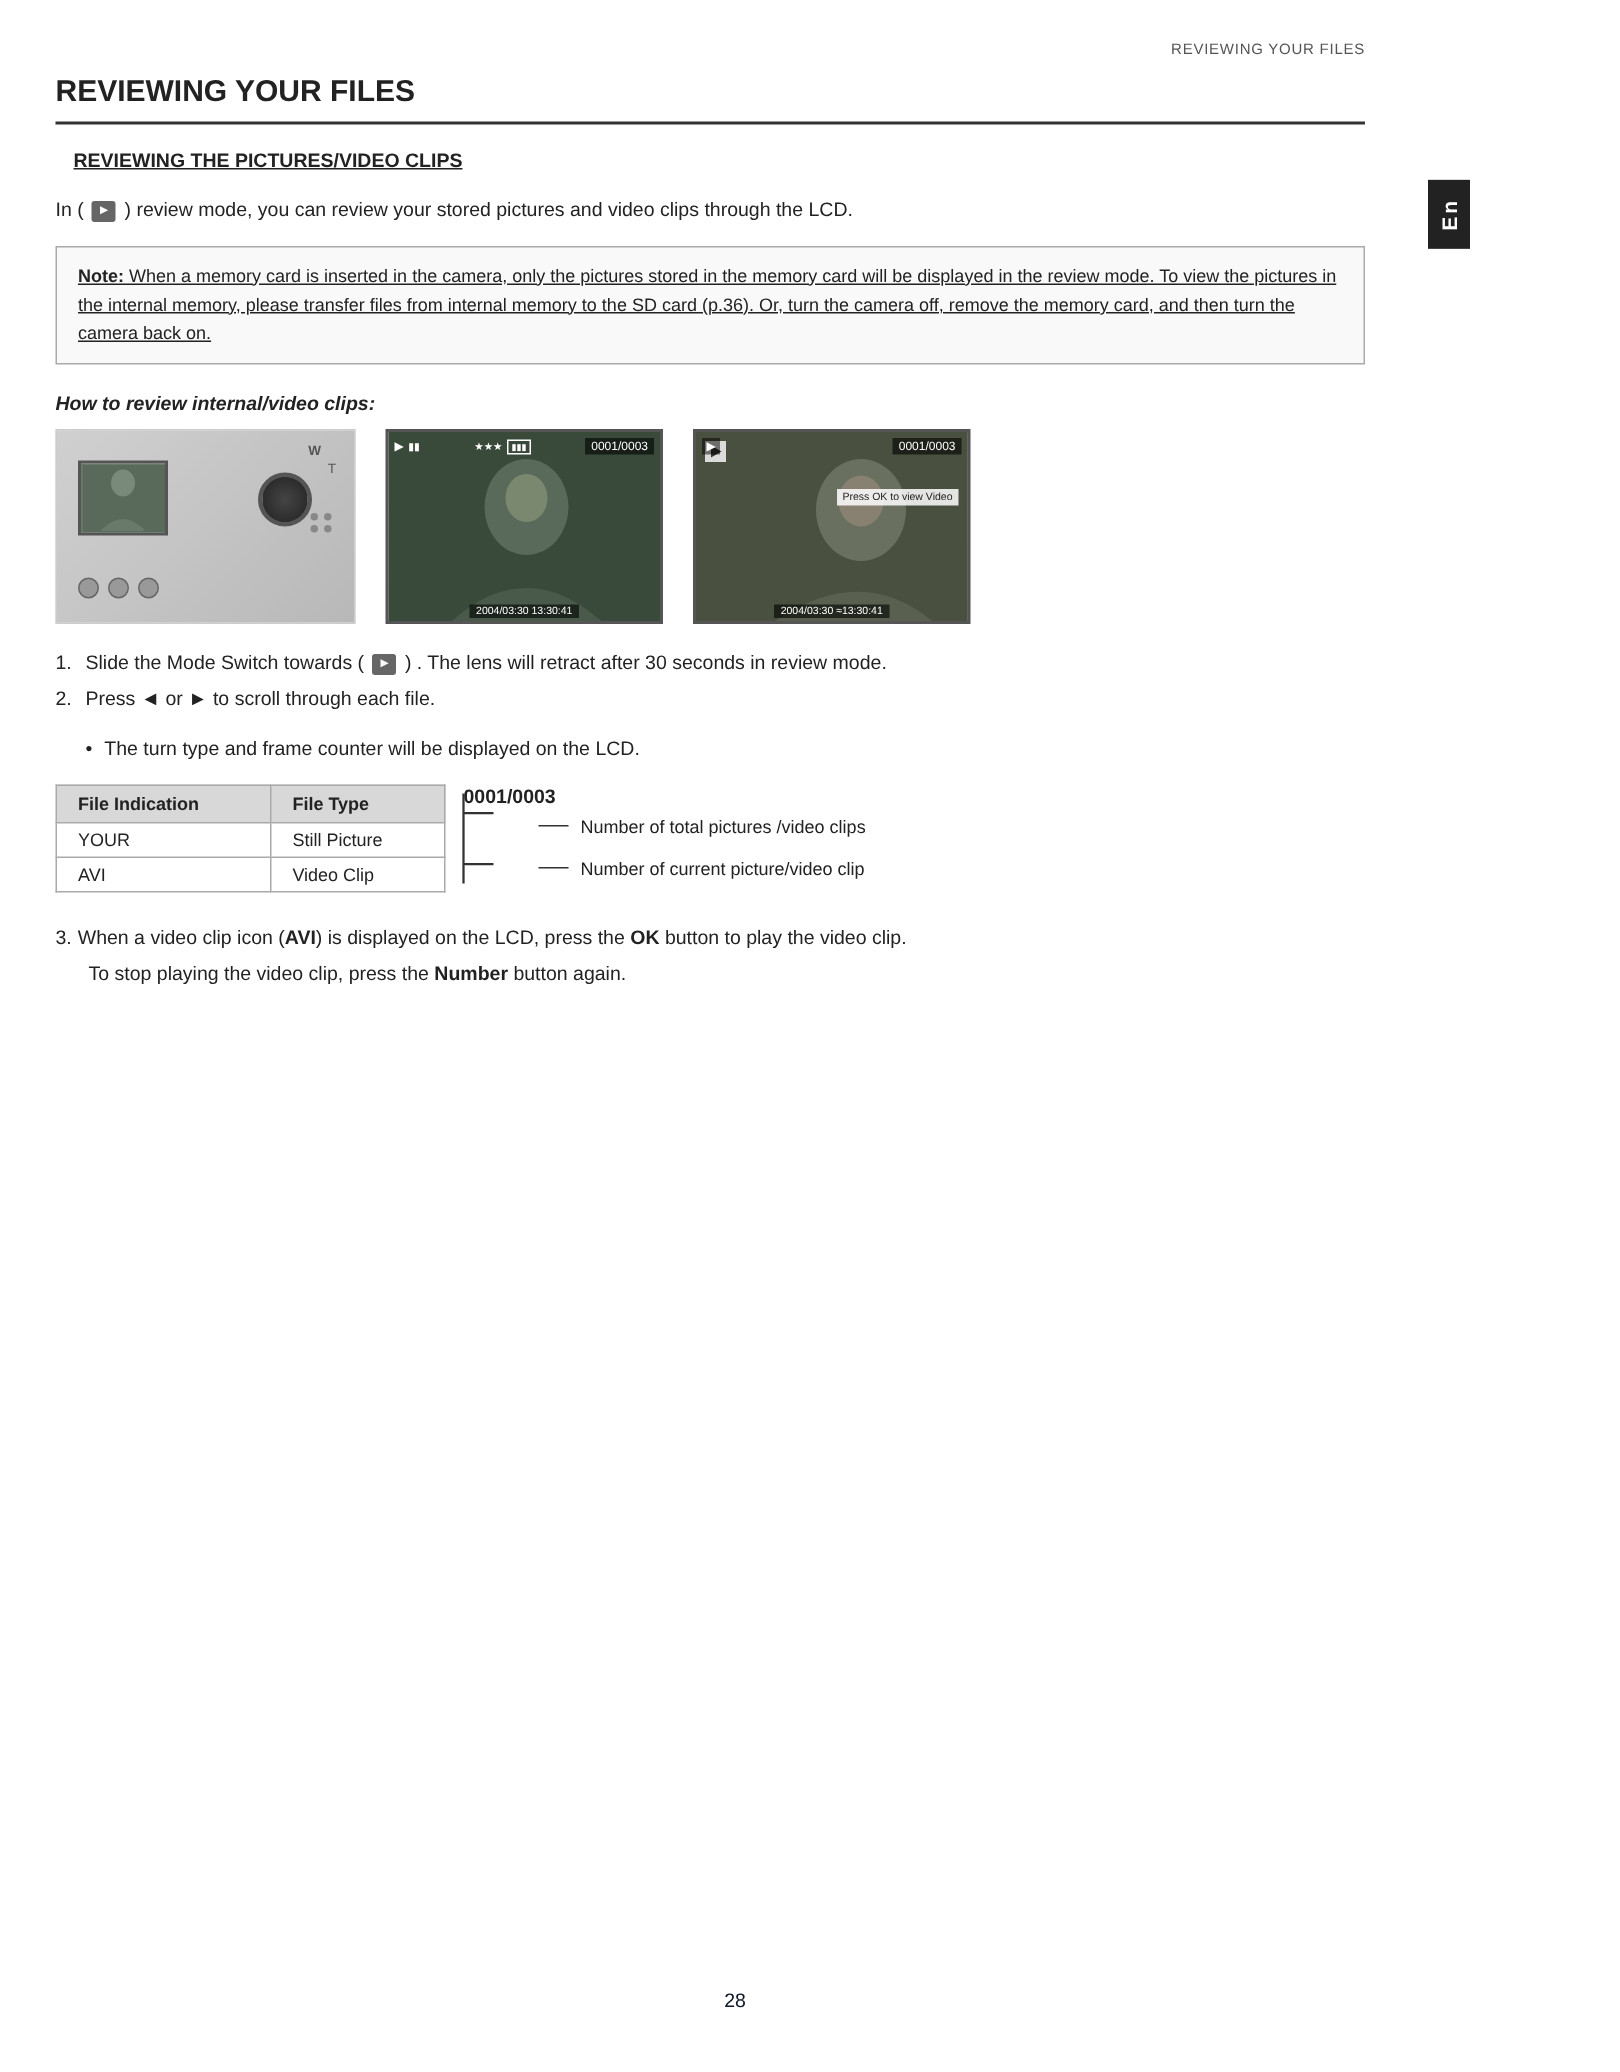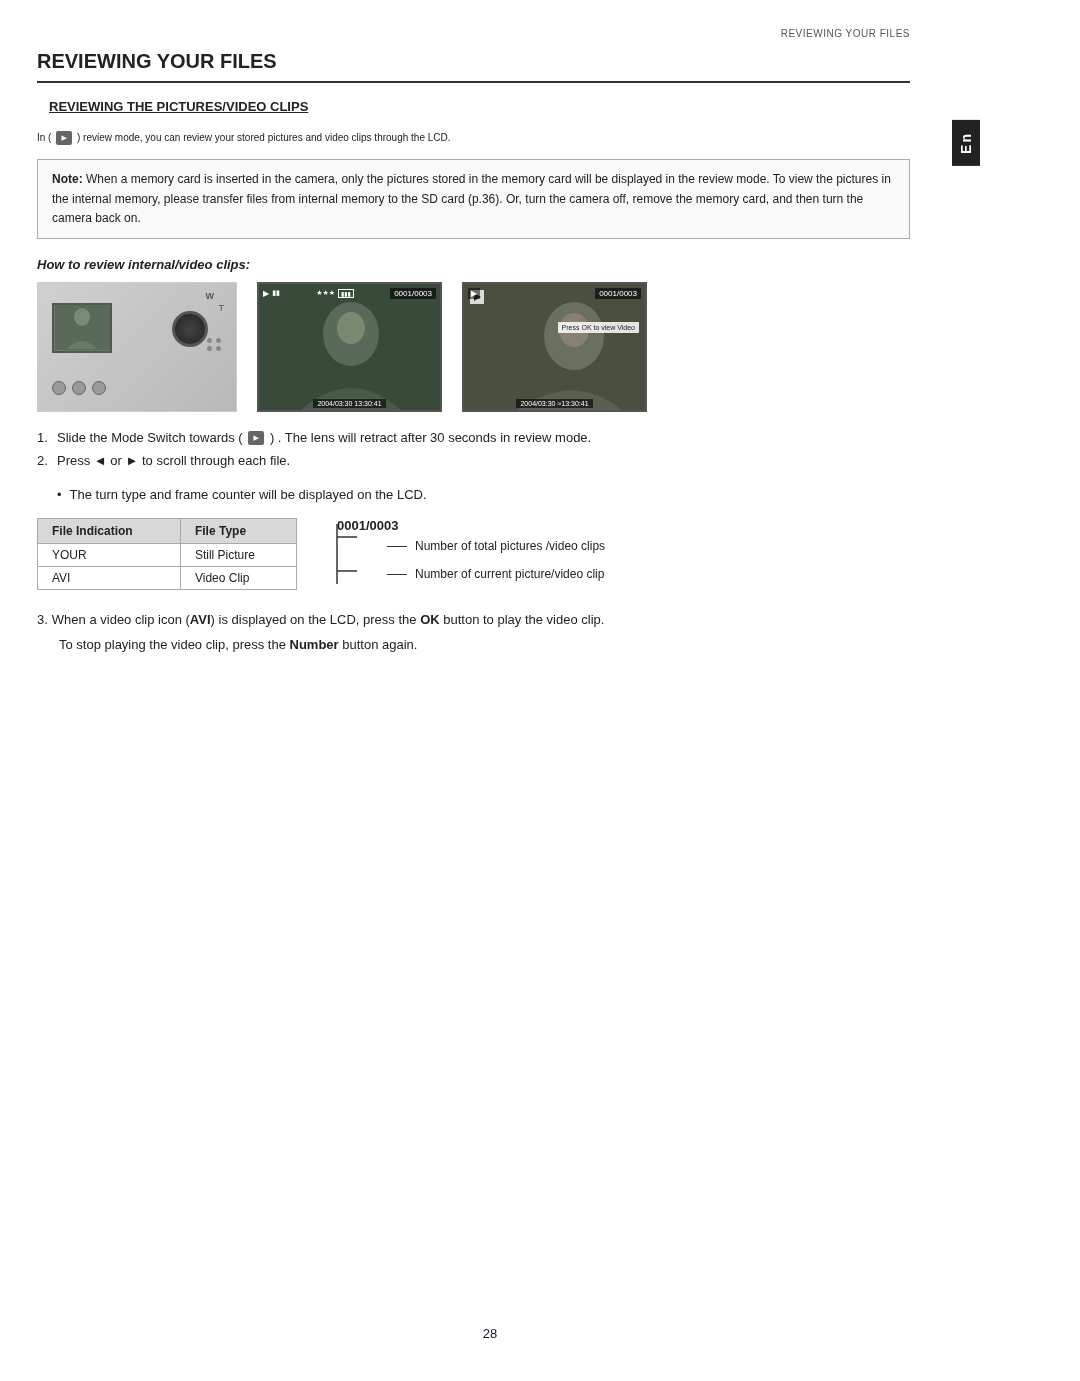--- a/index.html
+++ b/index.html
@@ -63,34 +63,35 @@
     .section-heading {
       font-size: 13px;
       font-weight: bold;
       text-transform: uppercase;
       margin-bottom: 10px;
       text-decoration: underline;
       margin-left: 12px;
     }
 
     .intro-text {
-      font-size: 10px;
+      font-size: 13px;
       margin-bottom: 14px;
       line-height: 1.5;
       margin-top: 16px;
     }
 
     
     .note-box {
       border: 1px solid #aaa;
       padding: 10px 14px;
       font-size: 12px;
       line-height: 1.6;
       margin-bottom: 18px;
       background: #f9f9f9;
+      text-decoration: underline;
     }
 
     .note-box .note-label {
       font-weight: bold;
     }
 
     
     .how-to-label {
       font-size: 13px;
       font-style: italic;
@@ -316,21 +317,21 @@
     }
     .bullet-marker {
       margin-right: 8px;
     }
 
     
     .table-section {
       display: flex;
       align-items: flex-start;
       margin-bottom: 20px;
-      gap: 40px;
+      gap: 12px;
     }
 
     .file-table {
       border-collapse: collapse;
       min-width: 260px;
     }
     .file-table th {
       background: #d8d8d8;
       border: 1px solid #aaa;
       padding: 5px 14px;

